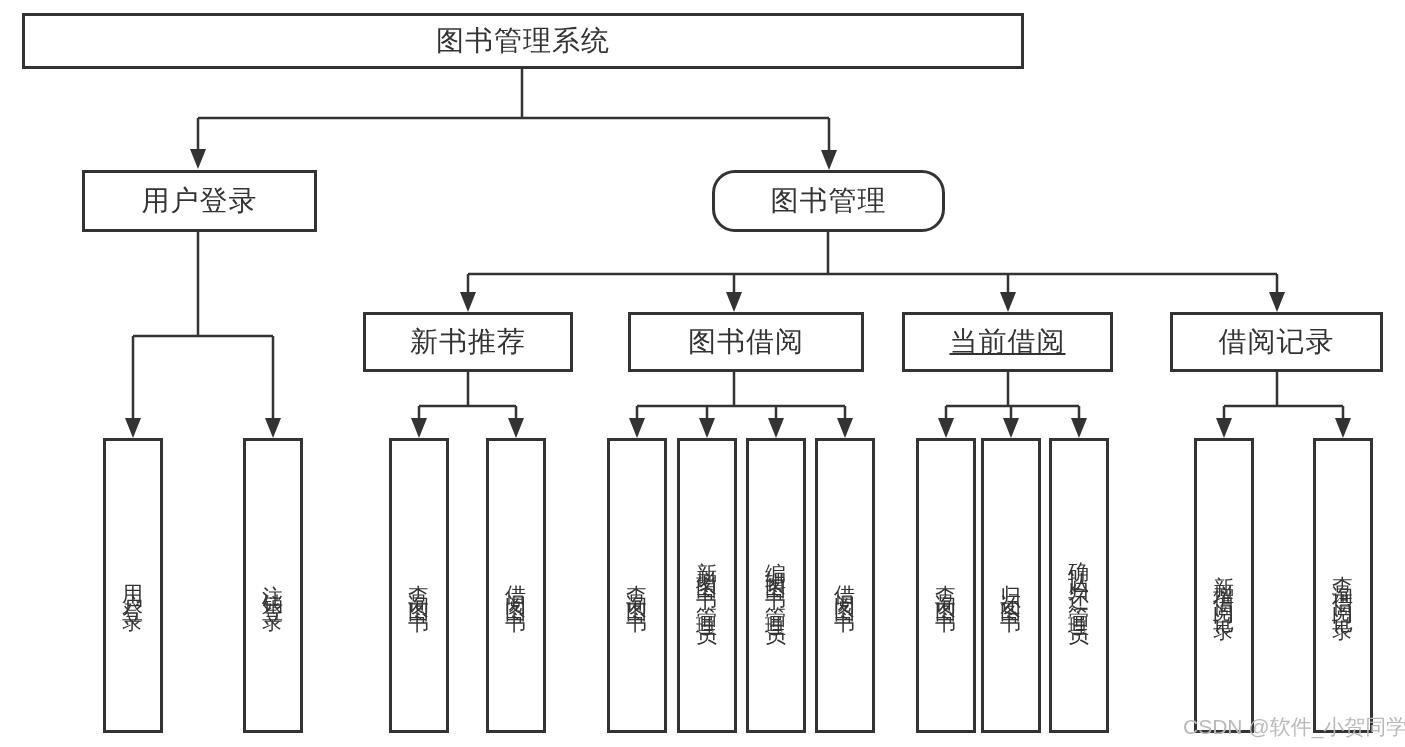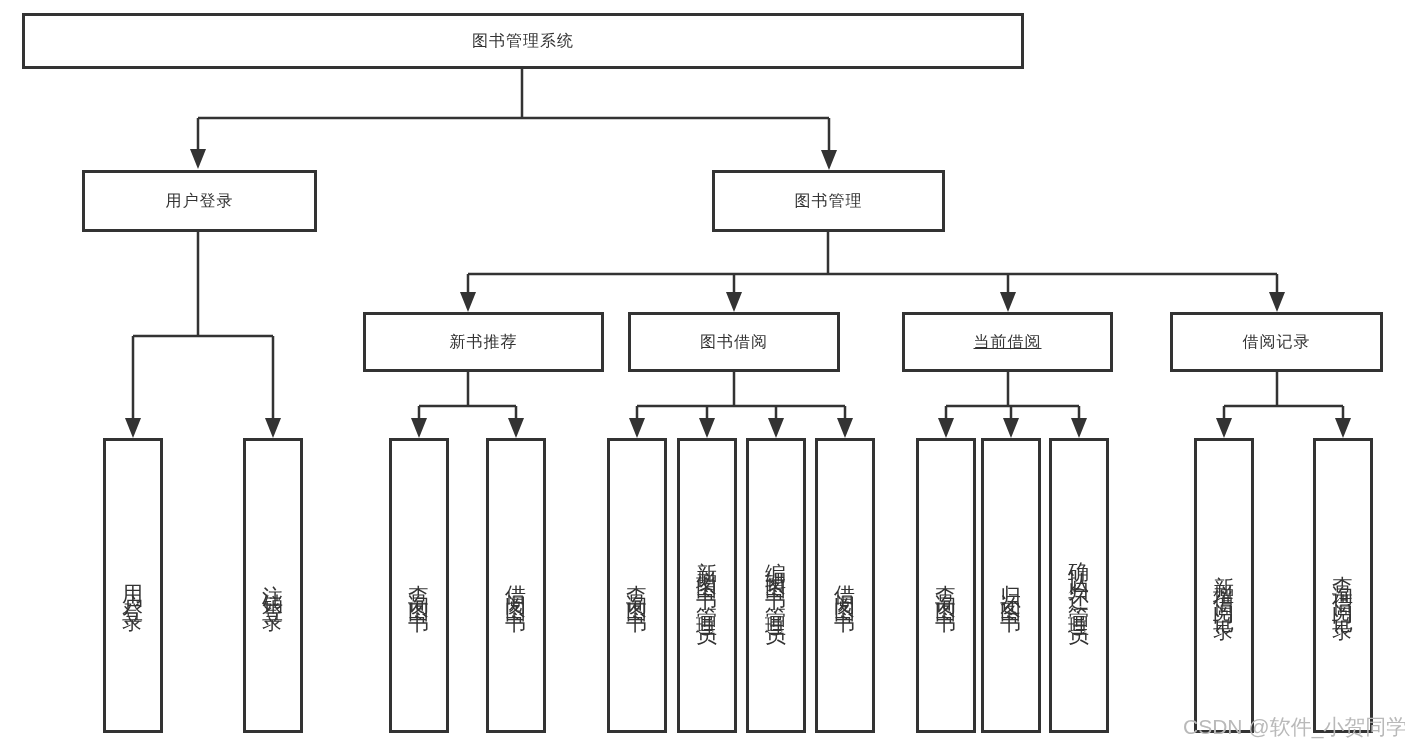--- a/index.html
+++ b/index.html
@@ -26,21 +26,21 @@
     box-sizing: border-box;
     background: #ffffff;
     border: 3px solid #333333;
     display: flex;
     align-items: center;
     justify-content: center;
     color: #333333;
     z-index: 2;
   }
   .hbox span {
-    font-size: 16px;
+    font-size: 28px;
     letter-spacing: 1px;
     white-space: nowrap;
   }
   .vbox span {
     writing-mode: vertical-rl;
     text-orientation: mixed;
     font-size: 21px;
     letter-spacing: 9px;
     line-height: 1;
     white-space: nowrap;
@@ -91,28 +91,28 @@
     </g>
   </svg>
 
   <div class="box hbox" style="left:22px; top:13px; width:1002px; height:56px;">
     <span>图书管理系统</span>
   </div>
 
   <div class="box hbox" style="left:82px; top:170px; width:235px; height:62px;">
     <span>用户登录</span>
   </div>
-  <div class="box hbox" style="left:712px; top:170px; width:233px; height:62px;">
+  <div class="box hbox" style="left:712px; top:170px; width:233px; height:62px;border-radius:23px;">
     <span>图书管理</span>
   </div>
 
-  <div class="box hbox" style="left:363px; top:312px; width:241px; height:60px;">
+  <div class="box hbox" style="left:363px; top:312px; width:210px; height:60px;">
     <span>新书推荐</span>
   </div>
-  <div class="box hbox" style="left:628px; top:312px; width:212px; height:60px;">
+  <div class="box hbox" style="left:628px; top:312px; width:236px; height:60px;">
     <span>图书借阅</span>
   </div>
   <div class="box hbox" style="left:902px; top:312px; width:211px; height:60px;text-decoration:underline;">
     <span>当前借阅</span>
   </div>
   <div class="box hbox" style="left:1170px; top:312px; width:213px; height:60px;">
     <span>借阅记录</span>
   </div>
 
   <div class="box vbox" style="left:103px; top:438px; width:60px; height:295px;">

